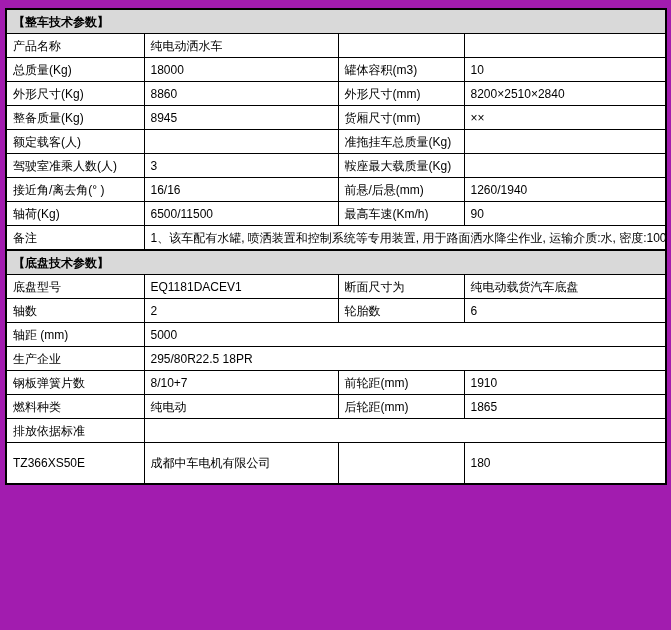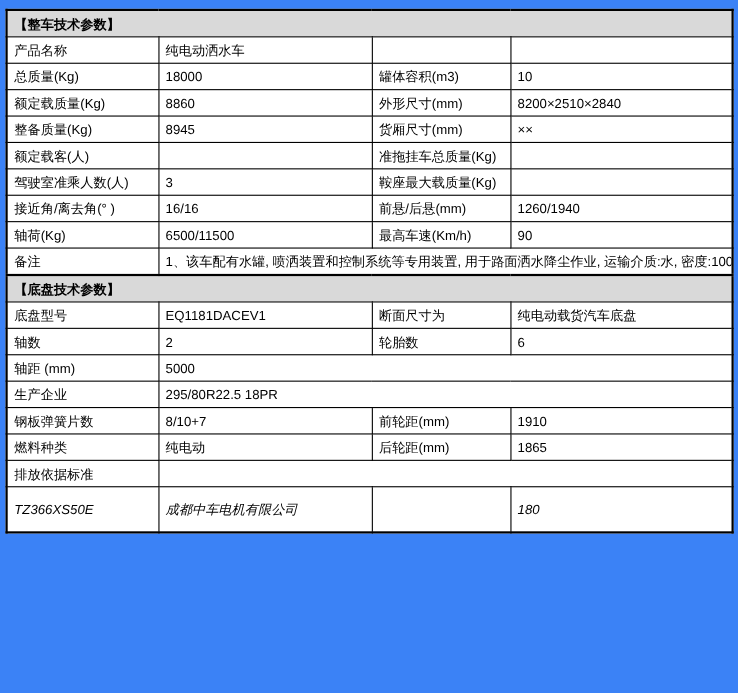--- a/index.html
+++ b/index.html
@@ -7,21 +7,21 @@
     padding: 0;
     background: #ffffff;
     width: 671px;
     font-family: "Liberation Sans", "DejaVu Sans", sans-serif;
     color: #000000;
   }
   .page {
     width: 671px;
     height: 630px;
     overflow: hidden;
-    background: #3b82f6;
+    background: #a21caf;
   }
   table.spec {
     border-collapse: collapse;
     table-layout: fixed;
     width: 660px;
     margin: 8px 0 0 5px;
     border: 2px solid #000000;
     background: #ffffff;
   }
   table.spec td {
@@ -45,21 +45,21 @@
     background: #d9d9d9;
   }
   td.remarks {
     vertical-align: top;
     white-space: normal;
     line-height: 20px;
     height: 158px;
     padding: 2px 8px;
   }
   td.top-align { vertical-align: top; padding-top: 4px; }
-  tr.tall td { height: 36px; font-style: italic; }
+  tr.tall td { height: 36px; }
 </style>
 </head>
 <body>
 
 <div class="page">
   <table class="spec">
     <colgroup>
       <col style="width:138px">
       <col style="width:194px">
       <col style="width:126px">
@@ -77,21 +77,21 @@
       <td></td>
       <td></td>
     </tr>
     <tr>
       <td>总质量(Kg)</td>
       <td>18000</td>
       <td>罐体容积(m3)</td>
       <td>10</td>
     </tr>
     <tr>
-      <td>额定载质量(Kg)</td>
+      <td>外形尺寸(Kg)</td>
       <td>8860</td>
       <td>外形尺寸(mm)</td>
       <td>8200×2510×2840</td>
     </tr>
     <tr>
       <td>整备质量(Kg)</td>
       <td>8945</td>
       <td>货厢尺寸(mm)</td>
       <td>××</td>
     </tr>

